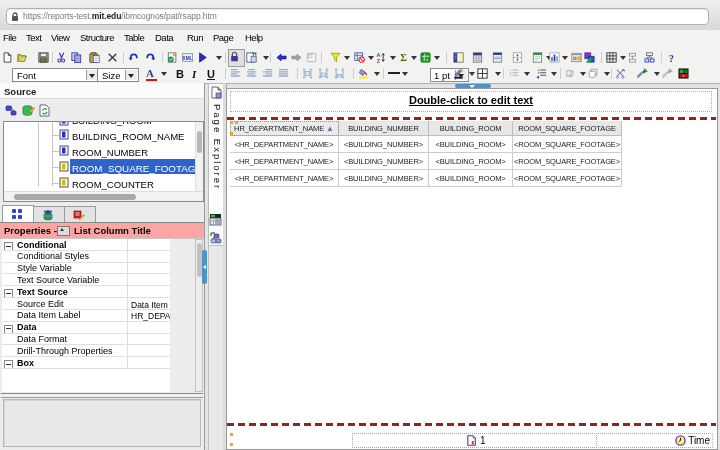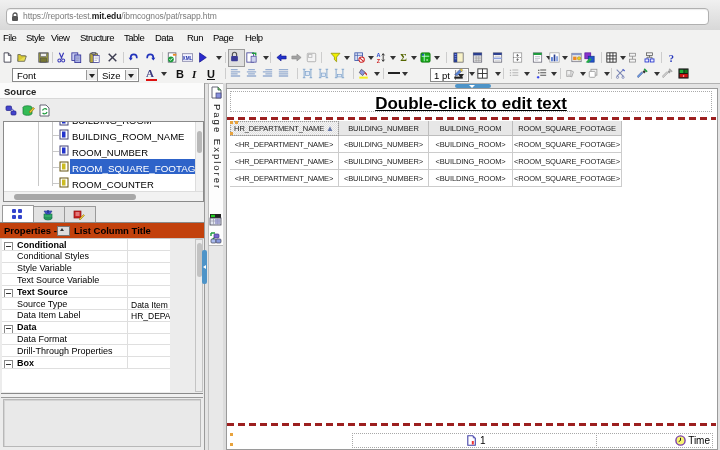--- a/index.html
+++ b/index.html
@@ -21,21 +21,21 @@
 .dd2{position:absolute;top:72px;width:0;height:0;border-left:3px solid transparent;border-right:3px solid transparent;border-top:4px solid #333}
 .combo{position:absolute;background:#fff;border:1px solid #8a8a8a;font-size:9.5px;color:#000}
 .combo .cb{position:absolute;right:1px;top:1px;bottom:1px;width:11px;background:#ececec;border-left:1px solid #9a9a9a}
 .combo .cb:after{content:"";position:absolute;left:2px;top:4px;border-left:3px solid transparent;border-right:3px solid transparent;border-top:4px solid #222}
 
 #lpanel{position:absolute;left:0;top:83px;width:204px;height:367px;background:#ececec;border-right:1px solid #9a9a9a}
 #srchdr{position:absolute;left:0;top:0;width:204px;height:15px;background:#fbfbfb;border-bottom:1px solid #d8d8d8}
 #tree{position:absolute;left:3px;top:38px;width:199px;height:79px;background:#fff;border:1px solid #8a8a8a;overflow:hidden}
 #tabs .tab{position:absolute;top:0;width:30px;height:16px;background:#e2e2e2;border:1px solid #9a9a9a;border-bottom:none}
 #tabs .sel{background:#fff;height:17px}
-#prophdr{position:absolute;left:0;top:139px;width:204px;height:15px;background:#c2410c;border-top:1px solid #8a8a8a;border-bottom:1px solid #c8c8c8;font-size:9.5px;font-weight:bold;color:#000}
+#prophdr{position:absolute;left:0;top:139px;width:204px;height:15px;background:#fca5a5;border-top:1px solid #8a8a8a;border-bottom:1px solid #c8c8c8;font-size:9.5px;font-weight:bold;color:#000}
 .prow{position:absolute;left:0;width:193px;height:11.83px;border-bottom:1px solid #dfdfdf;font-size:9px;color:#000;overflow:hidden;box-sizing:border-box}
 .prow .val{position:absolute;left:125px;top:0;width:65px;height:100%;border-left:1px solid #dedede;padding-left:3px;font-size:8.5px;overflow:hidden;white-space:nowrap}
 .pmin{position:absolute;left:2px;top:2px;width:7px;height:7px;border:1px solid #888;background:#fff;font-size:0}
 .pmin:after{content:"";position:absolute;left:1px;top:2.5px;width:5px;height:1px;background:#333}
 
 #canvas{position:absolute;left:226px;top:88px;width:490px;height:360px;background:#fff;border:1px solid #9a9a9a}
 .reddash{position:absolute;height:3px;background:repeating-linear-gradient(90deg,#9c1f1f 0 7px,rgba(0,0,0,0) 7px 11px)}
 .hcell{position:absolute;top:0;height:14px;background:#e7e7e7;border-right:1px solid #bdbdbd;border-bottom:1px solid #bdbdbd;font-size:7.5px;letter-spacing:-0.1px;color:#1a1a1a;text-align:center;line-height:15px;white-space:nowrap}
 .bcell{position:absolute;height:16px;background:#fff;border-right:1px solid #ccc;border-bottom:1px solid #ccc;font-size:7.5px;letter-spacing:-0.1px;color:#222;text-align:center;line-height:17px;white-space:nowrap}
 .fcell{position:absolute;top:0;height:13px;border:1px dotted #a8a8a8;font-size:10px;color:#000}
@@ -47,21 +47,21 @@
 <div id="bbar"></div>
 <div id="url"></div>
 <svg class="abs" style="left:11px;top:12px" width="8" height="10" viewBox="0 0 8 10">
       <path d="M2 4V3a2 2 0 0 1 4 0v1" fill="none" stroke="#555" stroke-width="1.3"></path>
       <rect x="1" y="4" width="6" height="5" rx="1" fill="#555"></rect>
     </svg>
 <div id="urltxt">https://reports-test.<b>mit.edu</b>/ibmcognos/pat/rsapp.htm</div>
 
 <div id="menubar"></div>
 <div class="mi" style="left:3px">File</div>
-<div class="mi" style="left:26px">Style</div>
+<div class="mi" style="left:26px">Text</div>
 <div class="mi" style="left:51px">View</div>
 <div class="mi" style="left:80px">Structure</div>
 <div class="mi" style="left:124px">Table</div>
 <div class="mi" style="left:155px">Data</div>
 <div class="mi" style="left:187px">Run</div>
 <div class="mi" style="left:213px">Page</div>
 <div class="mi" style="left:245px">Help</div>
 <div id="tbars"></div>
 
 <svg class="ti" style="left:2px" viewBox="0 0 13 13">
@@ -470,21 +470,21 @@
           </div>
         </div>
 <div class="prow" style="top:47.32px">
           <span class="pmin" style="top:3px"></span>
           <span style="position:absolute;left:15px;top:0.5px;font-weight:bold;white-space:nowrap">Text Source</span>
           <div class="val">
             <span style="position:absolute;left:3px;top:1.5px;white-space:nowrap"></span>
           </div>
         </div>
 <div class="prow" style="top:59.15px">
-          <span style="position:absolute;left:15px;top:0.5px;white-space:nowrap">Source Type</span>
+          <span style="position:absolute;left:15px;top:0.5px;white-space:nowrap">Source Edit</span>
           <div class="val">
             <span style="position:absolute;left:3px;top:1.5px;white-space:nowrap">Data Item Label</span>
           </div>
         </div>
 <div class="prow" style="top:70.98px">
           <span style="position:absolute;left:15px;top:0.5px;white-space:nowrap">Data Item Label</span>
           <div class="val">
             <span style="position:absolute;left:3px;top:1.5px;white-space:nowrap">HR_DEPART...</span>
           </div>
         </div>
@@ -546,21 +546,21 @@
       <rect x="7" y="8" width="5" height="4" rx="1" fill="#8899dd" stroke="#445" stroke-width=".7"></rect>
     </svg>
 <div class="abs" style="left:223px;top:83px;width:3px;height:367px;background:#dcdcdc;border-right:1px solid #aaa"></div>
 <div class="abs" style="left:201.5px;top:250px;width:5px;height:34px;background:#4e94c8;border-radius:2px"></div>
     <div class="abs" style="left:202.5px;top:265px;width:0;height:0;border-top:2.5px solid transparent;border-bottom:2.5px solid transparent;border-right:3px solid #fff"></div>
 
 <div id="canvas"></div>
 <div class="abs" style="left:455px;top:84px;width:36px;height:4px;background:#4e94c8;border-radius:2px"></div>
 <div class="abs" style="left:469px;top:84.5px;width:0;height:0;border-left:3px solid transparent;border-right:3px solid transparent;border-top:3px solid #fff"></div>
 <div class="abs" style="left:230px;top:91px;width:480px;height:19px;border:1px dotted #aaa"></div>
-<div class="abs" style="left:230px;top:94px;width:482px;text-align:center;font-size:17px;font-weight:bold;color:#000"><span style="text-decoration:underline">Double-click to edit text</span></div>
+<div class="abs" style="left:230px;top:94px;width:482px;text-align:center;font-size:11px;font-weight:bold;color:#000"><span style="text-decoration:underline">Double-click to edit text</span></div>
 <div class="reddash" style="left:227px;top:117px;width:489px"></div>
 
 <div class="abs" style="left:230px;top:121px;width:392px;height:66px;border-left:1px solid #bdbdbd;border-top:1px solid #bdbdbd;box-sizing:border-box"></div>
 <div class="hcell" style="left:230px;top:121px;width:108px;background:repeating-conic-gradient(#e0e0e0 0% 25%,#f5f5f5 0% 50%) 0 0/2px 2px;outline:1px dotted #999;outline-offset:-1px">HR_DEPARTMENT_NAME <span style="color:#6677aa;font-size:8px">▲</span></div>
 <div class="hcell" style="left:339px;top:121px;width:89px">BUILDING_NUMBER</div>
 <div class="hcell" style="left:429px;top:121px;width:83px">BUILDING_ROOM</div>
 <div class="hcell" style="left:513px;top:121px;width:108px">ROOM_SQUARE_FOOTAGE</div>
 <div class="bcell" style="left:230px;top:136px;width:108px">&lt;HR_DEPARTMENT_NAME&gt;</div>
 <div class="bcell" style="left:339px;top:136px;width:89px">&lt;BUILDING_NUMBER&gt;</div>
 <div class="bcell" style="left:429px;top:136px;width:83px">&lt;BUILDING_ROOM&gt;</div>

